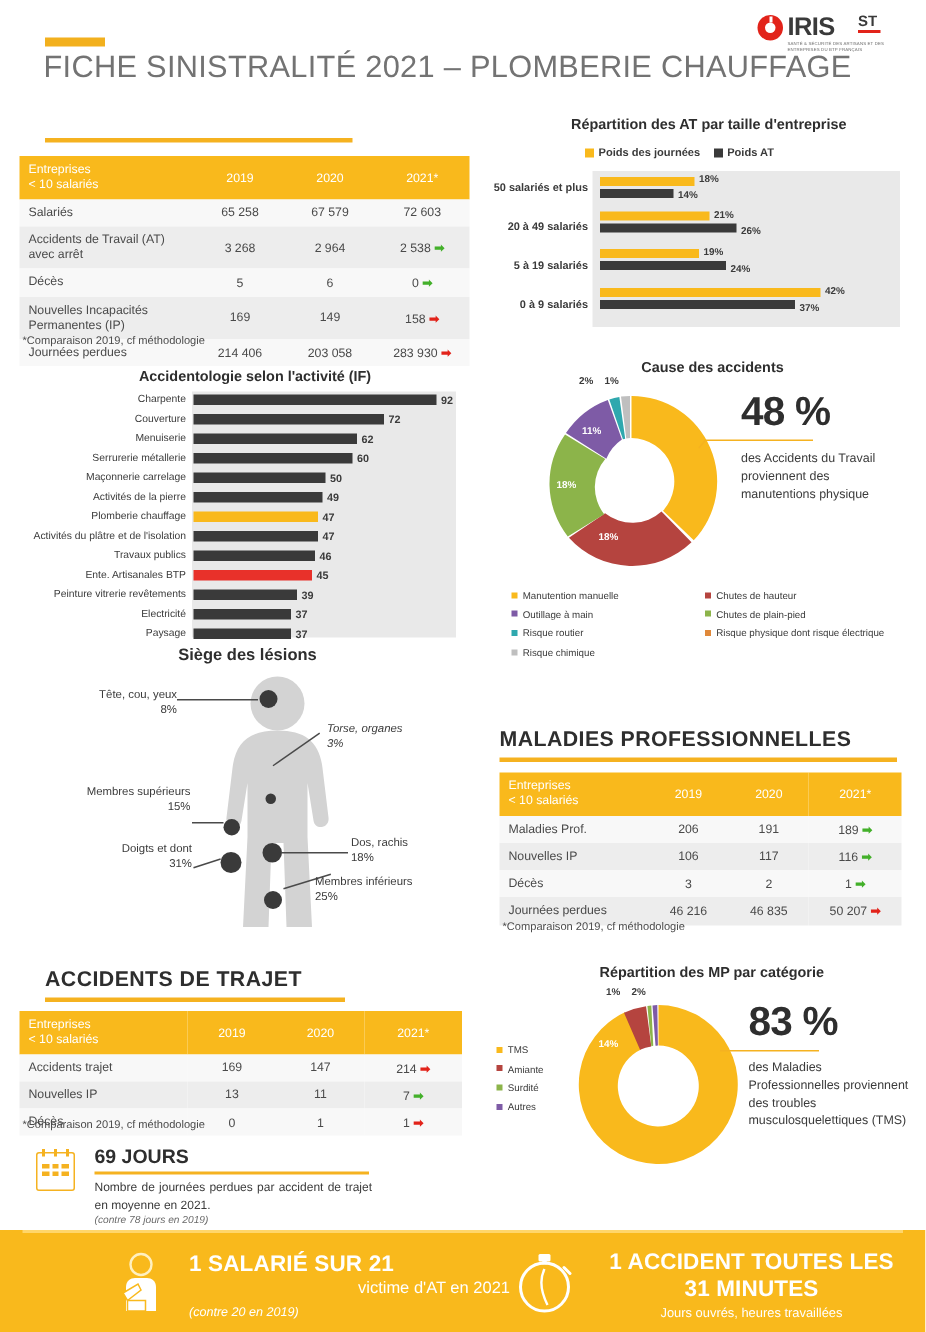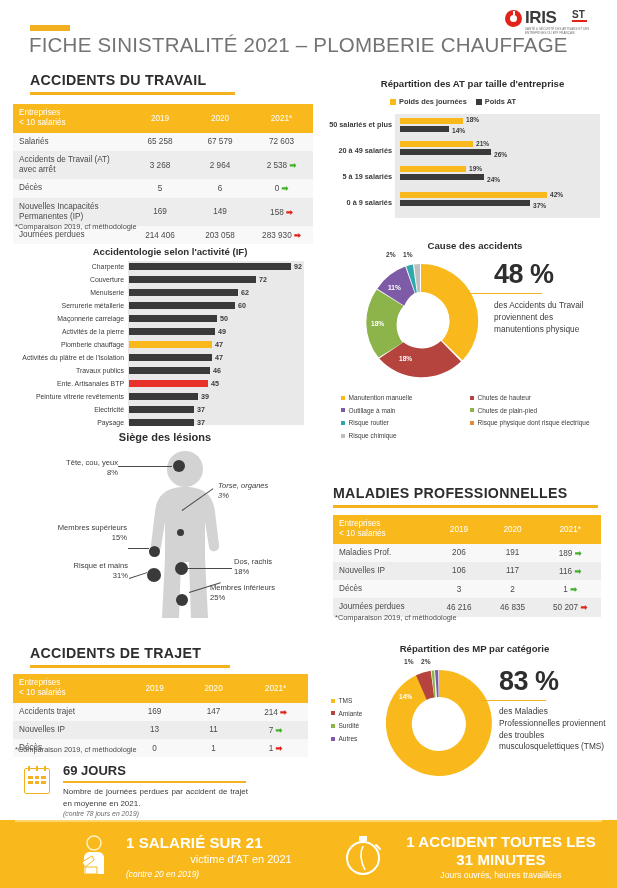--- a/index.html
+++ b/index.html
@@ -104,21 +104,20 @@
   <div class="hdr-title">FICHE SINISTRALITÉ 2021 – PLOMBERIE CHAUFFAGE</div>
 
   <div class="logo">
     <div class="logo-mark"></div>
     <div class="logo-iris">IRIS</div>
     <div class="logo-st">ST</div>
     <div class="logo-st-bar"></div>
     <div class="logo-tag">SANTÉ &amp; SÉCURITÉ DES ARTISANS ET DES ENTREPRISES DU BTP FRANÇAIS</div>
   </div>
 
-  <div class="sect-h" style="left:30px; top:72px;">ACCIDENTS DU TRAVAIL</div>
   <div class="sect-u" style="left:30px; top:92px; width:205px;"></div>
 
   <div class="tbl" style="left:13px; top:104px; width:300px;">
     <table>
       <colgroup>
           <col style="width:39%">
           <col style="width:20%">
           <col style="width:20%">
           <col style="width:21%">
         </colgroup>
@@ -318,21 +317,21 @@
   <div class="bl" style="left:218px; top:481px; width:90px;font-style:italic;">
     <span>Torse, organes</span><br><span>3%</span>
   </div>
   <div class="bl" style="left:35px; top:523px; width:92px; text-align:right;">
     <span>Membres supérieurs</span><br><span>15%</span>
   </div>
   <div class="bl" style="left:234px; top:557px; width:80px;">
     <span>Dos, rachis</span><br><span>18%</span>
   </div>
   <div class="bl" style="left:40px; top:561px; width:88px; text-align:right;">
-    <span>Risque et mains</span><br><span>31%</span>
+    <span>Doigts et dont</span><br><span>31%</span>
   </div>
   <div class="bl" style="left:210px; top:583px; width:100px;">
     <span>Membres inférieurs</span><br><span>25%</span>
   </div>
 
   <div class="sect-h" style="left:333px; top:485px;">MALADIES PROFESSIONNELLES</div>
   <div class="sect-u" style="left:333px; top:505px; width:265px;"></div>
 
   <div class="tbl" style="left:333px; top:515px; width:268px;">
     <table>
@@ -476,21 +475,21 @@
     <div class="f-rule"></div>
 
     <svg style="position:absolute; left:72px; top:14px;" width="44" height="44" viewBox="0 0 44 44">
       <circle cx="22" cy="9" r="7" fill="none" stroke="#FFF0C0" stroke-width="1.6"></circle>
       <path d="M12 40 L12 24 C12 20 15 18 18 18 L26 18 C29 18 32 20 32 24 L32 40 Z" fill="#FFFFFF"></path>
       <path d="M10 28 L20 22 L22 26 L13 33 Z" fill="#FFFFFF" stroke="#F9B91C" stroke-width="1"></path>
       <path d="M13 33 L25 33 L25 40 L13 40 Z" fill="#FFFFFF" stroke="#F9B91C" stroke-width="1"></path>
     </svg>
 
     <div class="f-title" style="left:126px; top:14px; width:230px; text-align:left;">1 SALARIÉ SUR 21</div>
-    <div class="f-sub" style="left:126px; top:33px; width:230px; text-align:center;">victime d'AT en 2021</div>
+    <div class="f-sub" style="left:110px; top:33px; width:230px; text-align:right;">victime d'AT en 2021</div>
     <div class="f-sub2" style="left:126px; top:49px; width:230px; text-align:left;">(contre 20 en 2019)</div>
 
     <svg style="position:absolute; left:340px; top:12px;" width="46" height="46" viewBox="0 0 46 46">
       <circle cx="23" cy="26" r="16" fill="none" stroke="#FFFFFF" stroke-width="2"></circle>
       <rect x="19" y="4" width="8" height="5" rx="1" fill="#FFFFFF"></rect>
       <rect x="21.5" y="8" width="3" height="3" fill="#FFFFFF"></rect>
       <path d="M23 14 C19 22 21 30 25 38" fill="none" stroke="#FFFFFF" stroke-width="1.6"></path>
       <path d="M36 13 L40 17" stroke="#FFFFFF" stroke-width="2" stroke-linecap="round"></path>
     </svg>
 

